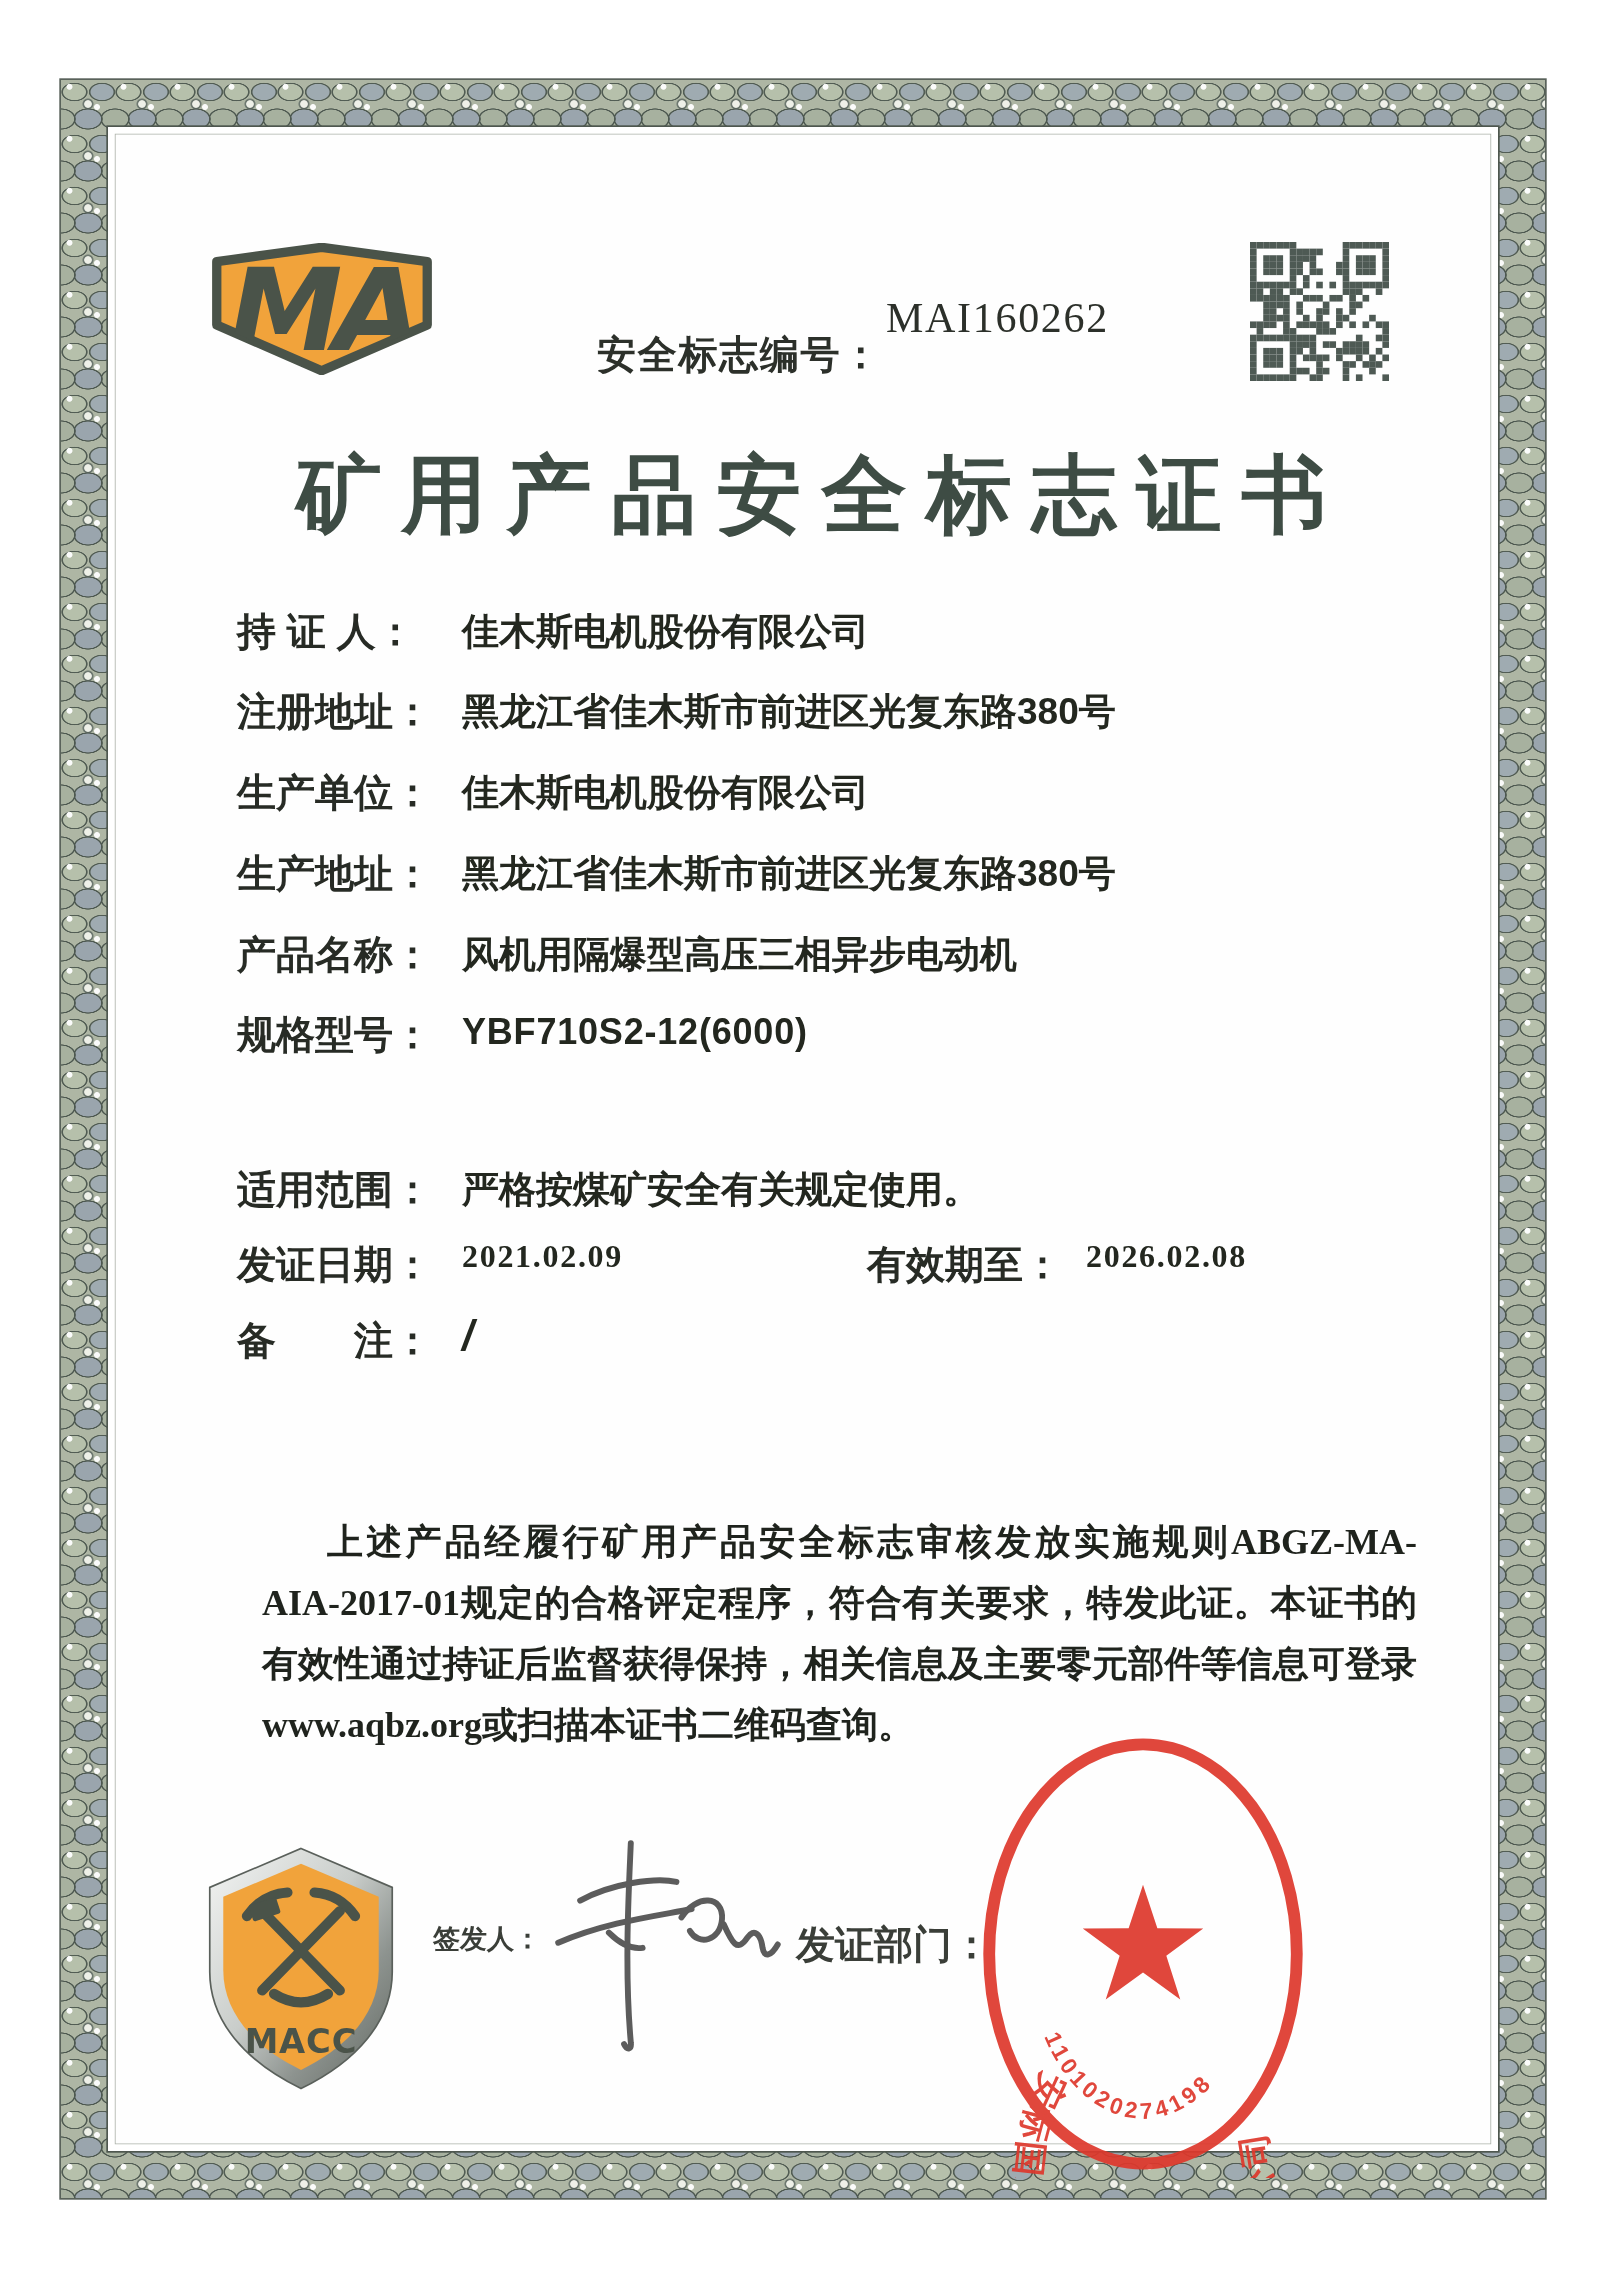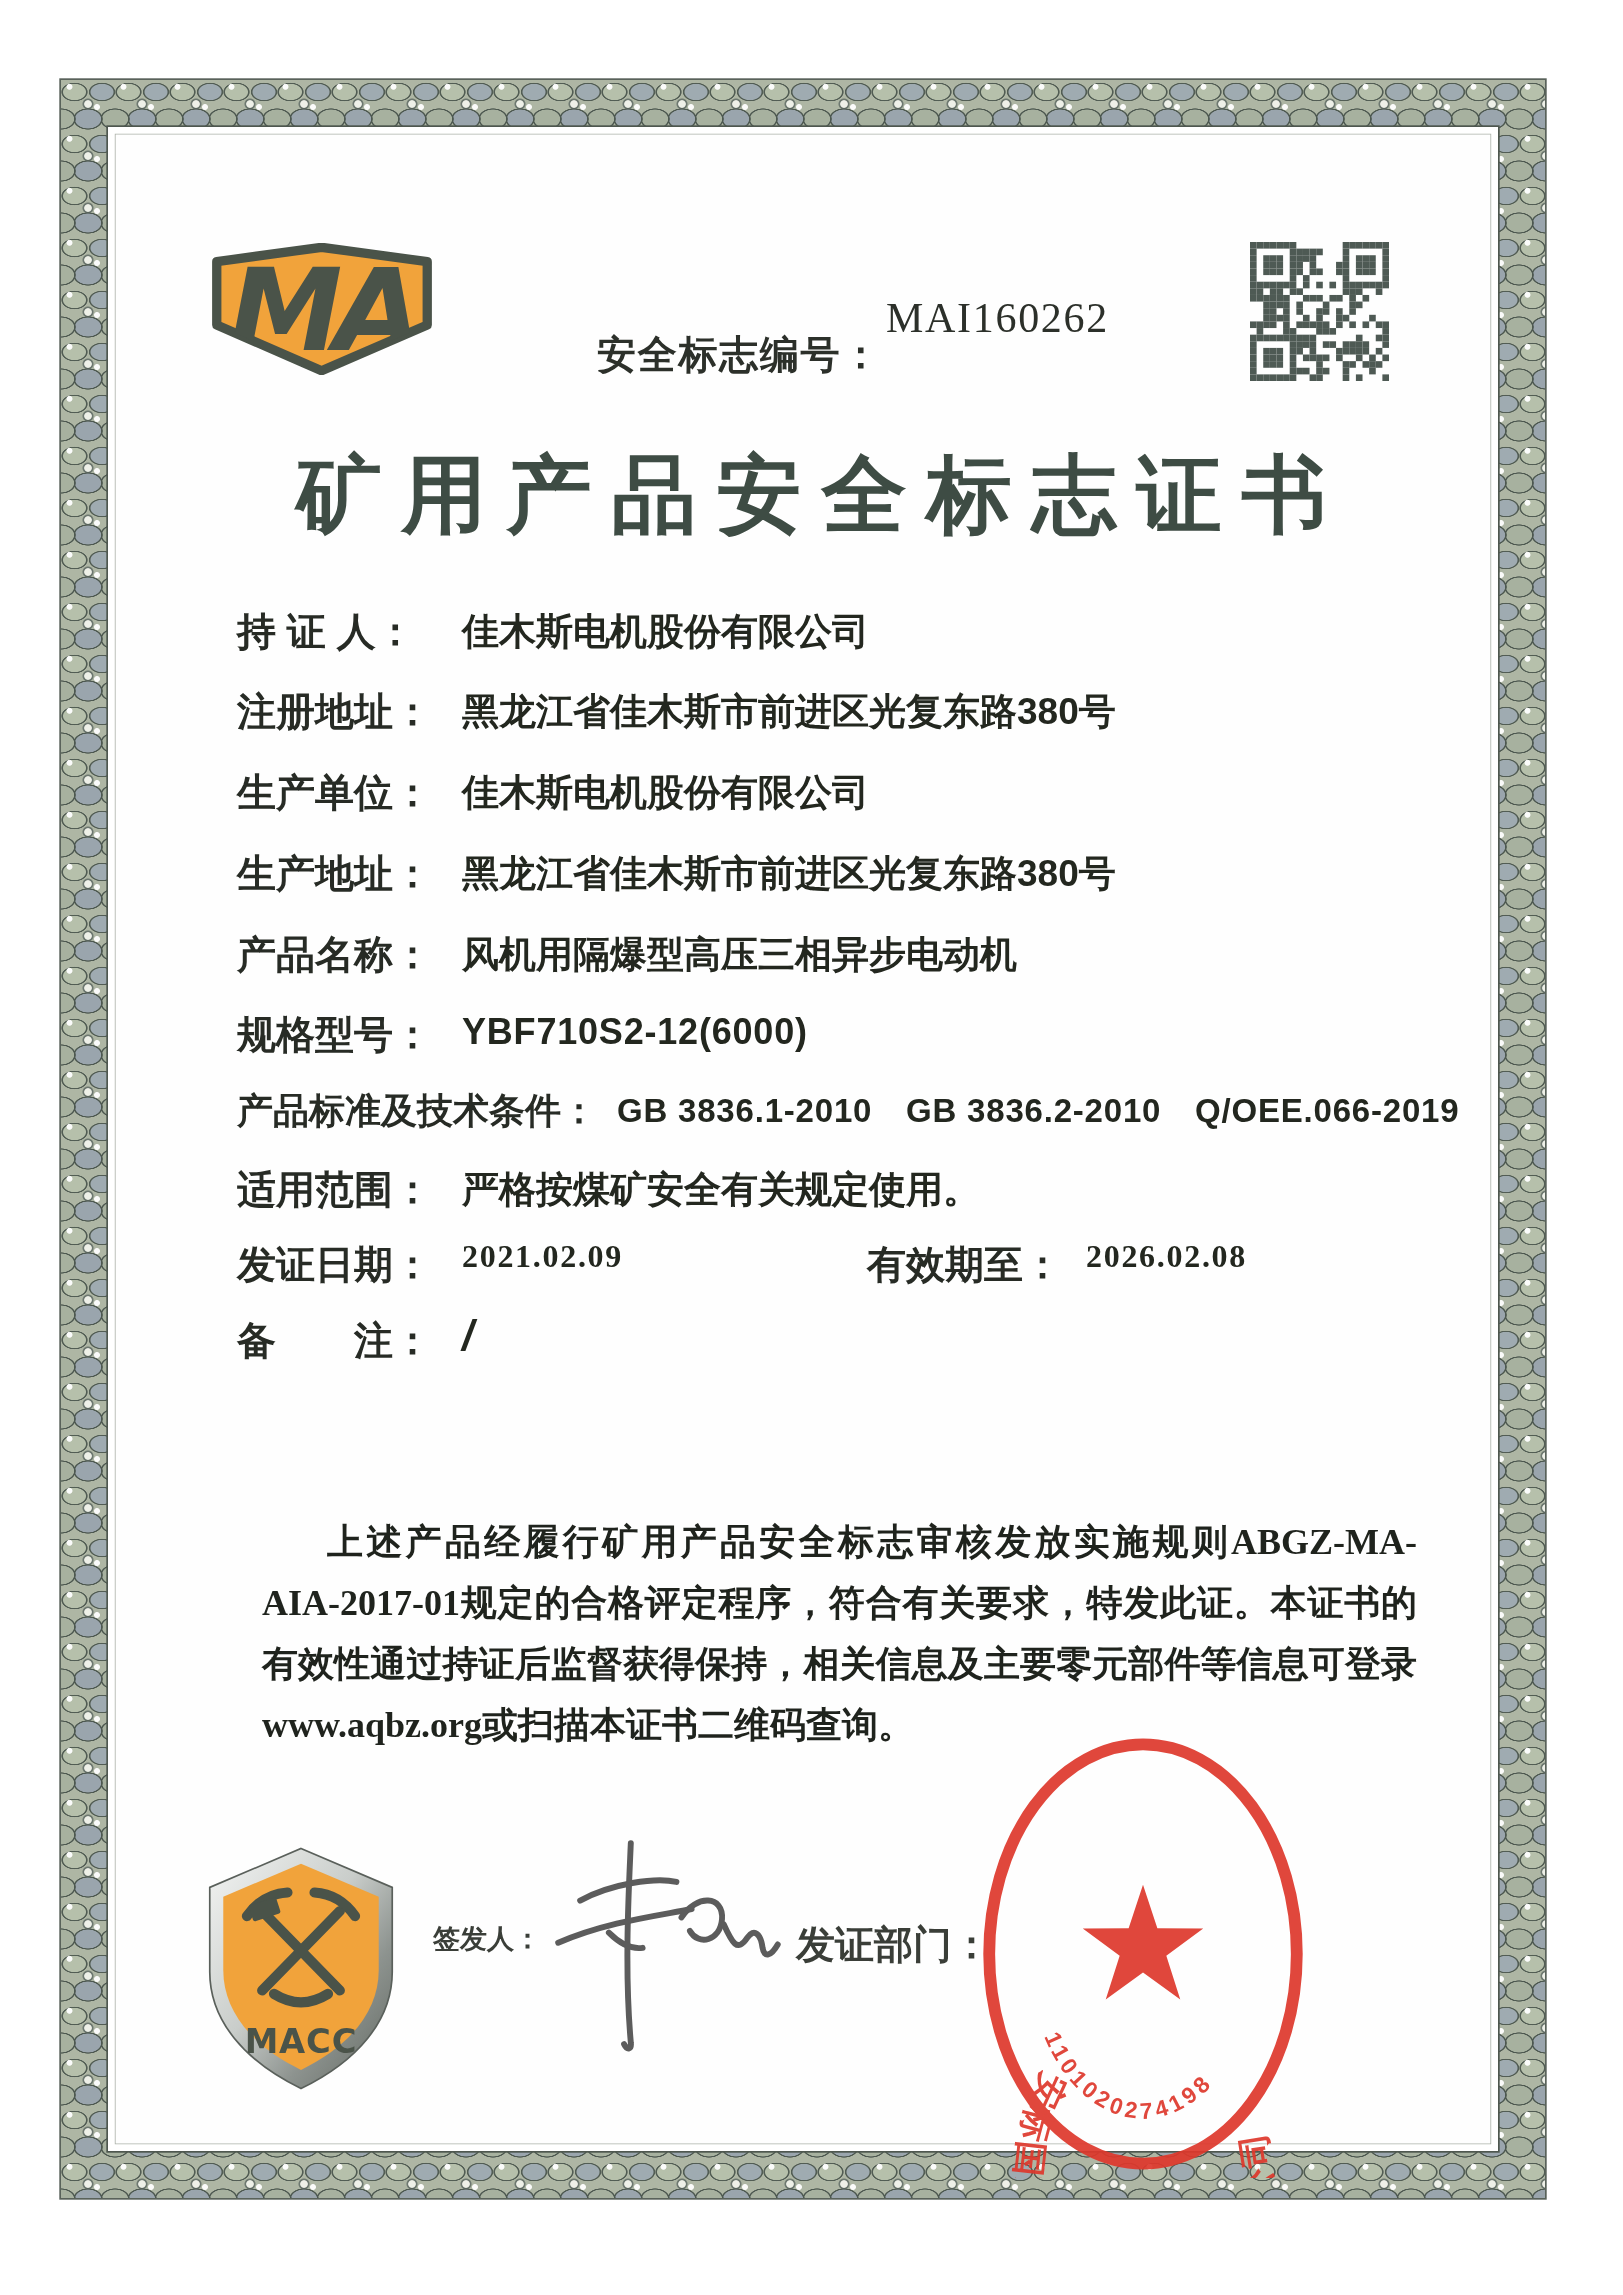--- a/index.html
+++ b/index.html
@@ -320,22 +320,20 @@
 
   <div class="flabel" style="top:847px">生产地址：</div>
   <div class="fvalue" style="top:849px">黑龙江省佳木斯市前进区光复东路380号</div>
 
   <div class="flabel" style="top:928px">产品名称：</div>
   <div class="fvalue" style="top:930px">风机用隔爆型高压三相异步电动机</div>
 
   <div class="flabel" style="top:1008px">规格型号：</div>
   <div class="fvalue alnum" style="top:1011px">YBF710S2-12(6000)</div>
 
-  <div class="flabel long" style="top:1087px">产品标准及技术条件：</div>
-  <div class="fvalue alnum" style="top:1089px;left:617px;font-size:33px">GB 3836.1-2010　GB 3836.2-2010　Q/OEE.066-2019</div>
 
   <div class="flabel" style="top:1163px">适用范围：</div>
   <div class="fvalue" style="top:1165px">严格按煤矿安全有关规定使用。</div>
 
   <div class="flabel" style="top:1238px">发证日期：</div>
   <div class="fvalue seriff" style="top:1238px">2021.02.09</div>
   <div class="flabel" style="top:1238px;left:867px">有效期至：</div>
   <div class="fvalue seriff" style="top:1238px;left:1086px">2026.02.08</div>
 
   <div class="flabel" style="top:1314px">备　　注：</div>

